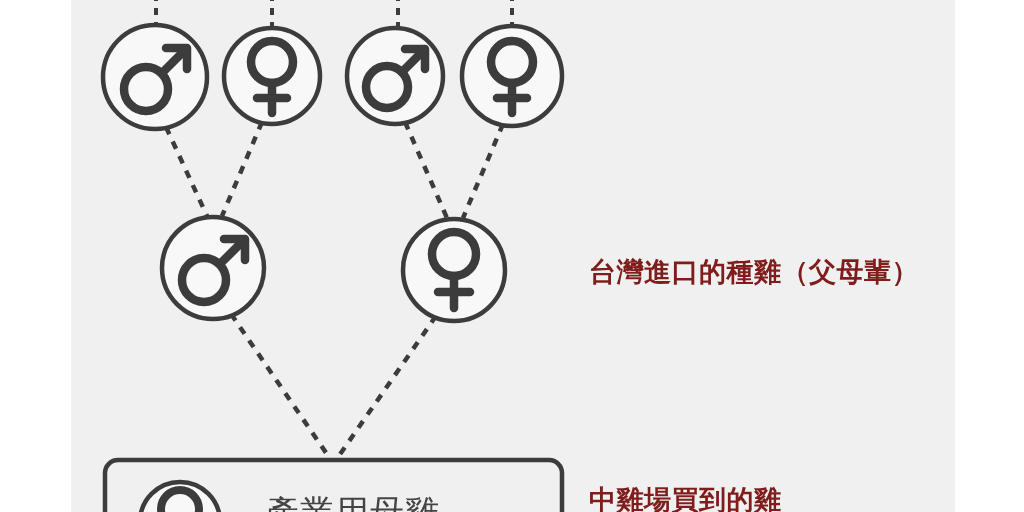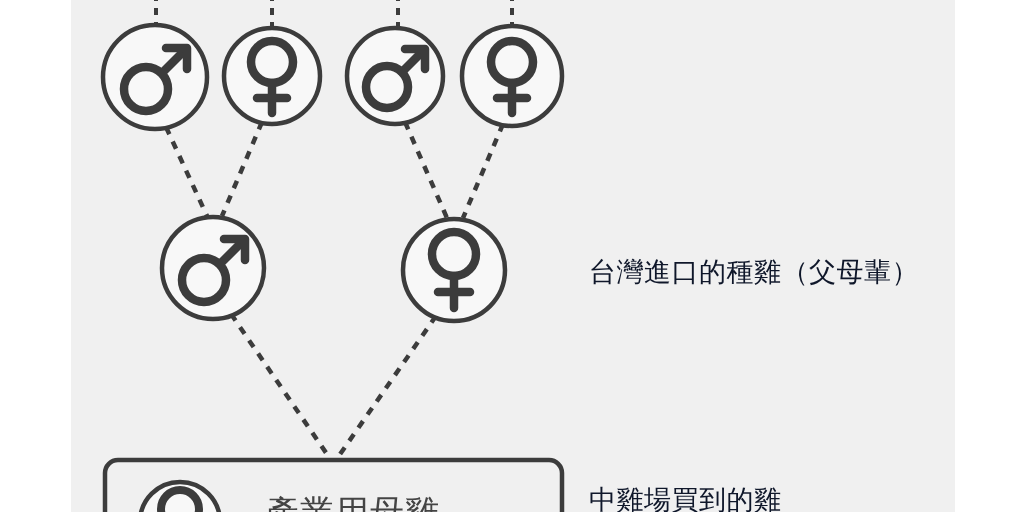--- a/index.html
+++ b/index.html
@@ -8,26 +8,26 @@
     font-family:"Liberation Sans","DejaVu Sans",sans-serif;
   }
   #root{position:absolute;left:0;top:0;width:1024px;height:512px;}
   .panel{
     position:absolute;left:71px;top:0;width:884px;height:512px;
     background:#f0f0f0;
   }
   svg.diagram{position:absolute;left:0;top:0;width:1024px;height:512px;}
   .label{
     position:absolute;
-    color:#0f172a;
+    color:#7f1d1d;
     font-size:27px;
     line-height:1.25;
     letter-spacing:0.5px;
     white-space:nowrap;
-    font-weight:400;
+    font-weight:700;
   }
   #label-parent{left:589px;top:256px;}
   #label-bought{left:589px;top:484px;}
 </style>
 </head>
 <body>
 
 <div id="root">
 
   <div class="panel"></div>

